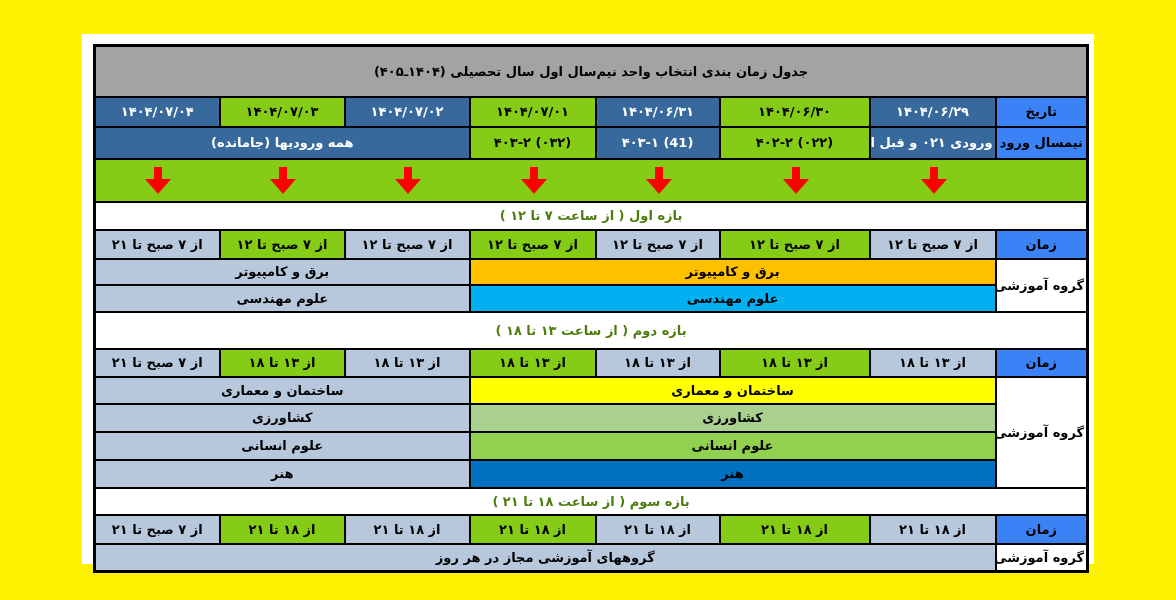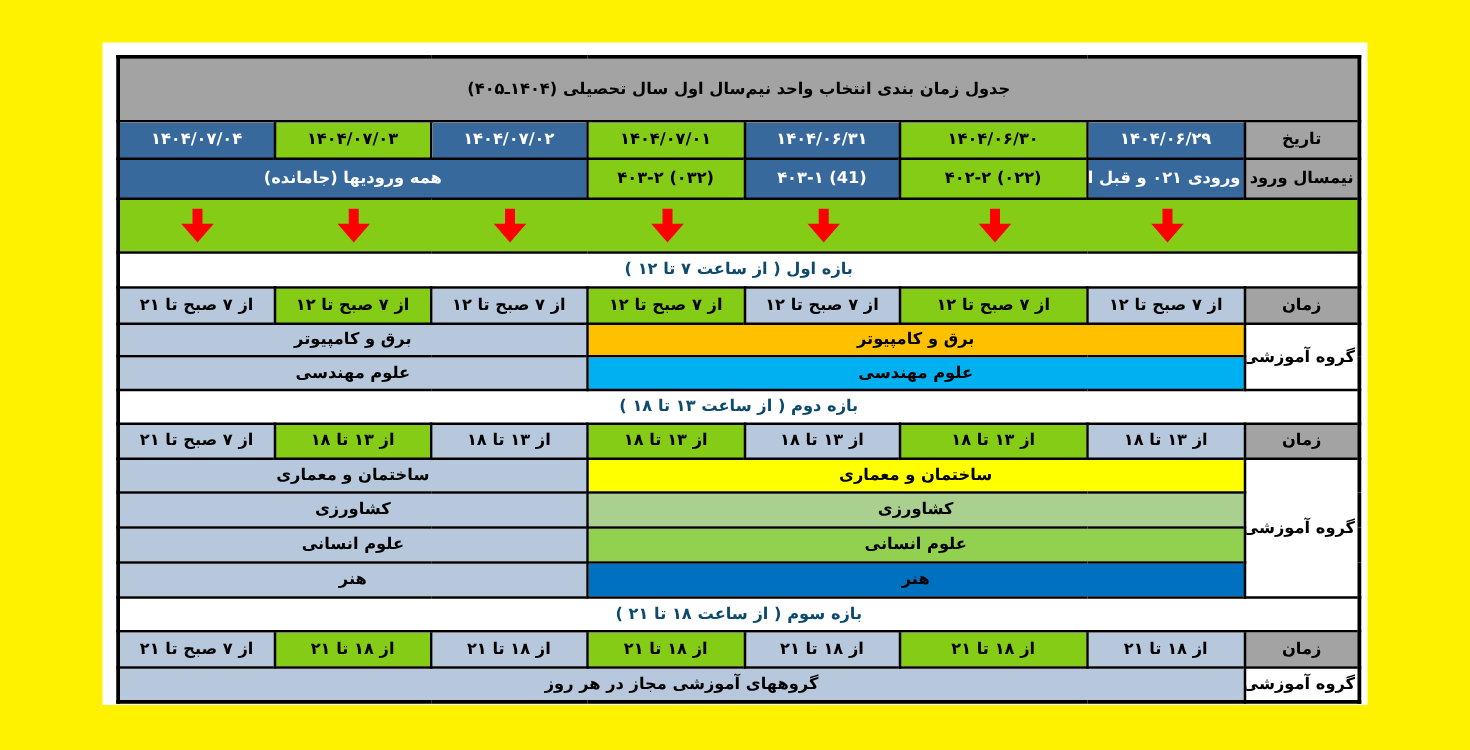--- a/index.html
+++ b/index.html
@@ -18,25 +18,25 @@
   .c-lblue{background:#B7C8DD;}
   .c-white{background:#84cc16;}
   .c-orange{background:#FFC000;}
   .c-cyan{background:#00B0F0;}
   .c-yellow{background:#FFFF00;}
   .c-lgreen{background:#A9D08E;}
   .c-grn{background:#92D050;}
   .c-artblue{background:#0070C0;}
   .title-cell{font-size:15px;}
   .date-cell{font-size:15px;}
-  .hdr{font-size:14px;background:#a3a3a3;}
+  .hdr{font-size:14px;background:#3b82f6;}
   .hdr-group{font-size:13px;background:#FFFFFF;}
   .entry{font-size:12px;}
   .entry-small{font-size:11px;}
-  .period{color:#0c4a6e;font-size:13px;background:#FFFFFF;}
+  .period{color:#4d7c0f;font-size:13px;background:#FFFFFF;}
   .num{direction:ltr;unicode-bidi:isolate;}
   .arrow-strip{position:relative;width:100%;height:100%;}
   .arrow{position:absolute;top:7px;width:26px;height:28px;transform:translateX(-50%);}
   .arrow::before{content:"";position:absolute;left:9px;top:0;width:8px;height:13px;background:#FF0000;}
   .arrow::after{content:"";position:absolute;left:0;top:12px;width:0;height:0;
     border-left:13px solid transparent;border-right:13px solid transparent;border-top:15px solid #FF0000;}
 </style>
 </head>
 <body>
 
@@ -109,21 +109,21 @@
   <tr style="height:26px">
     <td rowspan="2" class="hdr-group">گروه آموزشی</td>
     <td colspan="4" class="c-orange">برق و کامپیوتر</td>
     <td colspan="3" class="c-lblue">برق و کامپیوتر</td>
   </tr>
   <tr style="height:27px">
     <td colspan="4" class="c-cyan">علوم مهندسی</td>
     <td colspan="3" class="c-lblue">علوم مهندسی</td>
   </tr>
 
-  <tr style="height:27px">
+  <tr style="height:37px">
     <td colspan="8" class="period">بازه دوم ( از ساعت ۱۳ تا ۱۸ )</td>
   </tr>
   <tr style="height:28px">
     <td class="hdr">زمان</td>
     <td class="c-lblue">از ۱۳ تا ۱۸</td>
     <td class="c-white">از ۱۳ تا ۱۸</td>
     <td class="c-lblue">از ۱۳ تا ۱۸</td>
     <td class="c-white">از ۱۳ تا ۱۸</td>
     <td class="c-lblue">از ۱۳ تا ۱۸</td>
     <td class="c-white">از ۱۳ تا ۱۸</td>

